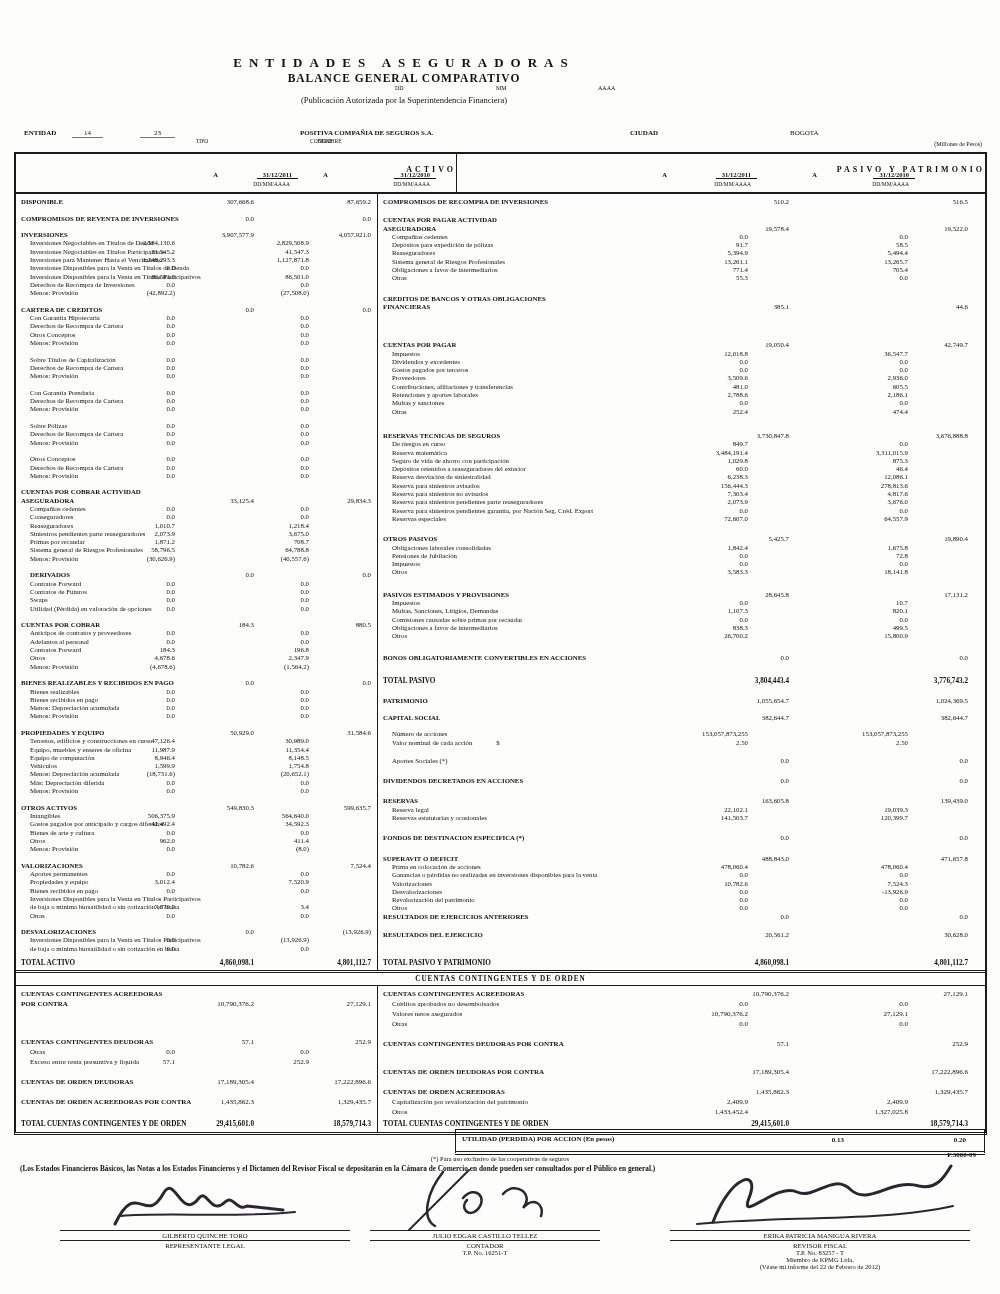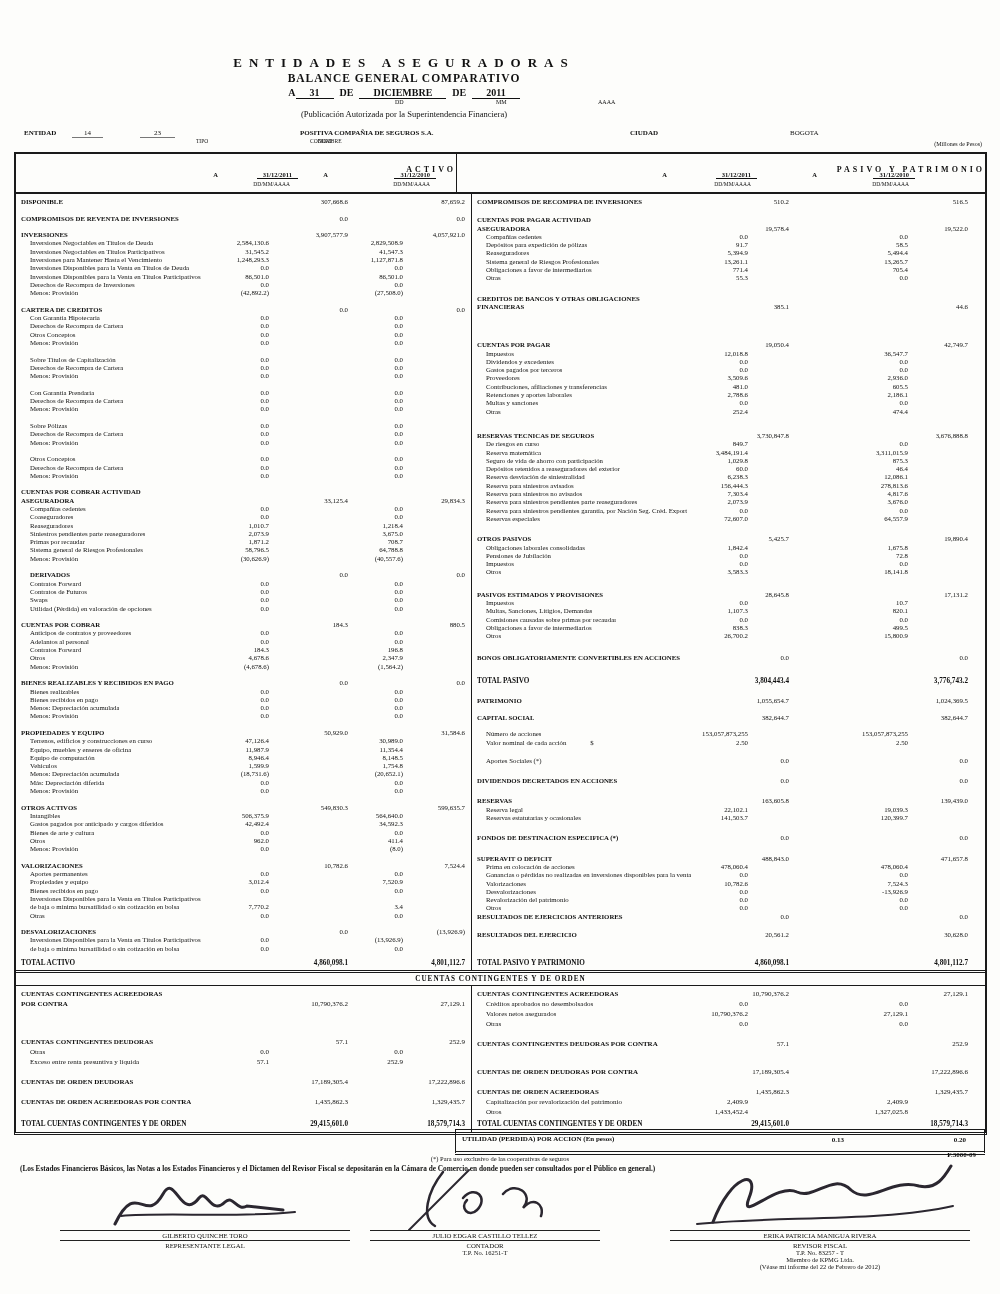--- a/index.html
+++ b/index.html
@@ -37,21 +37,21 @@
   .col-title{position:absolute;top:3px;left:0;width:100%;text-align:right;font-size:8px;font-weight:bold;letter-spacing:3px;margin-top:8px;}
   .dh{position:absolute;top:17px;font-size:6.5px;font-weight:bold;}
   .dh .dt{border-bottom:1px solid #111;padding:0 6px;}
   .fmt{position:absolute;top:27px;font-size:5.5px;}
   .thL .a1{right:238px;} .thL .d1{right:158px;} .thL .a2{right:128px;} .thL .d2{right:20px;}
   .thL .f1{right:166px;} .thL .f2{right:26px;}
   .thR .a1{right:318px;} .thR .d1{right:228px;} .thR .a2{right:168px;} .thR .d2{right:70px;}
   .thR .f1{right:234px;} .thR .f2{right:76px;}
   .tbody{display:flex;}
   .half{position:relative;}
-  .half.L{width:456px;border-right:1px solid #1a1a1a;}
+  .half.L{width:362px;border-right:1px solid #1a1a1a;}
   .half.R{flex:1;}
   .body-half{height:776px;padding-top:4px;box-sizing:border-box;}
   .cont-half{height:146px;padding-top:3px;box-sizing:border-box;}
   .trow{position:relative;font-size:6.8px;line-height:8.3px;min-height:8.3px;white-space:nowrap;}
   .cont-half .trow{font-size:7px;line-height:10px;min-height:10px;}
   .trow .lab{display:inline-block;padding-left:14px;overflow:hidden;max-width:240px;vertical-align:top;}
   .trow.h .lab,.trow.T .lab{padding-left:5px;font-weight:bold;}
   .trow.hi .lab{padding-left:14px;font-weight:bold;}
   .trow.T{font-weight:bold;font-size:7.2px;}
   .half.R .trow .lab{max-width:300px;}
@@ -85,21 +85,20 @@
   .inkline{stroke:#2b2730;fill:none;stroke-linecap:round;}
 </style>
 </head>
 <body>
 
 <div class="page">
 
   <div class="doc-header">
     <div class="t1">ENTIDADES ASEGURADORAS</div>
     <div class="t2">BALANCE GENERAL COMPARATIVO</div>
-    <div class="dateline"><span>A</span><span class="u">31</span><span class="sp">DE</span><span class="u">DICIEMBRE</span><span class="sp">DE</span><span class="u">2011</span></div>
     <div class="fmt-row">
       <span class="fmt-dd">DD</span>
       <span class="fmt-mm">MM</span>
       <span class="fmt-aaaa">AAAA</span>
     </div>
     <div class="pub">(Publicación Autorizada por la Superintendencia Financiera)</div>
   </div>
 
   <div class="entity">
     <span class="e-lab">ENTIDAD</span>

